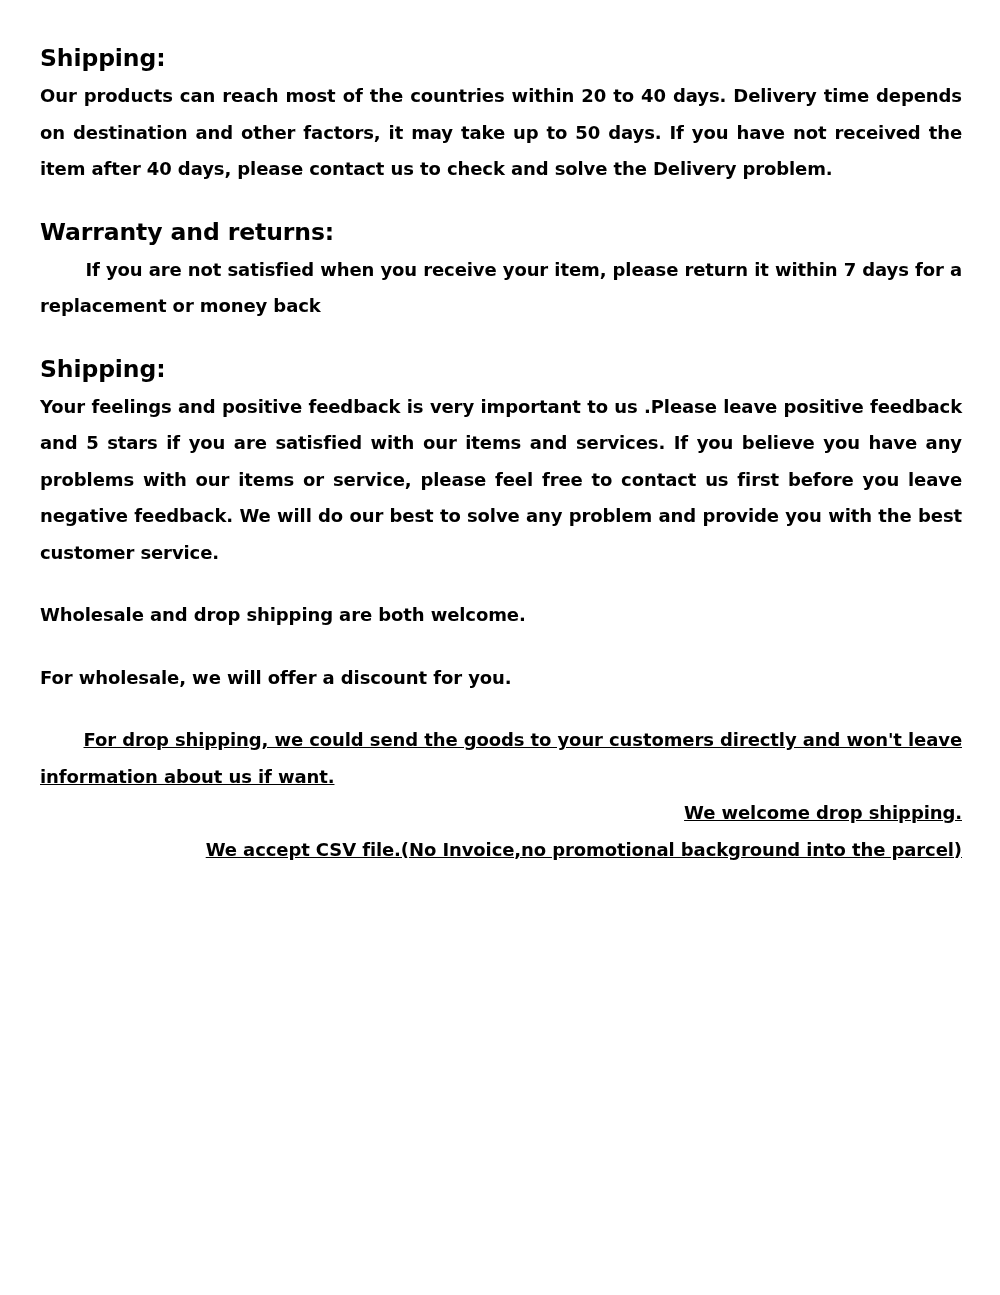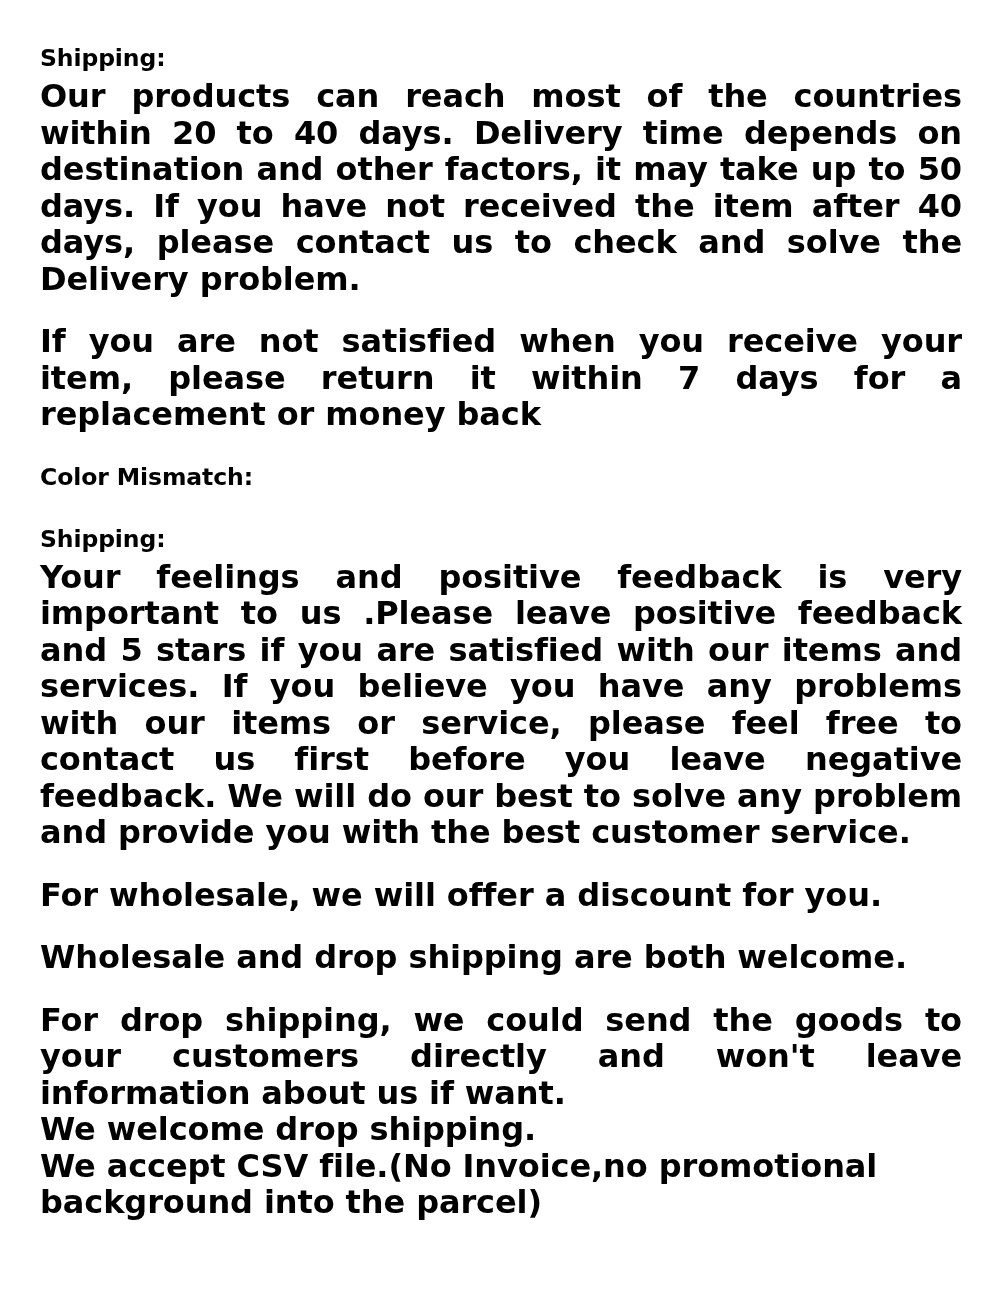--- a/index.html
+++ b/index.html
@@ -19,75 +19,77 @@
     width: 1000px;
     height: 991px;
     padding: 40px 38px 0 40px;
     background: #ffffff;
   }
   .section {
     margin: 0 0 26px 0;
   }
   .section:last-child {
     margin-bottom: 12px;
+    text-decoration: underline;
   }
   .heading {
     font-size: 23.5px;
     font-weight: 700;
     line-height: 36px;
     letter-spacing: -0.1px;
     margin: 0 0 2px 0;
   }
   .para {
-    font-size: 32px;
+    font-size: 18px;
     font-weight: 700;
     line-height: 36.5px;
     letter-spacing: -0.1px;
     margin: 0;
   }
   .justify {
     text-align: justify;
     text-align-last: left;
   }
   .left {
     text-align: left;
   }
   .tight {
     margin: 0;
+    text-align: right;
   }
 </style>
 </head>
 <body>
 
 <div class="page">
 
   <div class="section">
     <p class="heading">Shipping:</p>
     <p class="para justify">Our products can reach most of the countries within 20 to 40 days. Delivery time depends on destination and other factors, it may take up to 50 days. If you have not received the item after 40 days, please contact us to check and solve the Delivery problem.</p>
   </div>
 
   <div class="section">
+    <p class="heading">Warranty and returns:</p>
     <p class="para justify tight">If you are not satisfied when you receive your item, please return it within 7 days for a replacement or money back</p>
   </div>
 
   <div class="section">
-    <p class="heading">Color Mismatch:</p>
   </div>
 
   <div class="section">
     <p class="heading">Shipping:</p>
     <p class="para justify">Your feelings and positive feedback is very important to us .Please leave positive feedback and 5 stars if you are satisfied with our items and services. If you believe you have any problems with our items or service, please feel free to contact us first before you leave negative feedback. We will do our best to solve any problem and provide you with the best customer service.</p>
   </div>
 
   <div class="section">
-    <p class="para left">For wholesale, we will offer a discount for you.</p>
+    <p class="para left">Wholesale and drop shipping are both welcome.</p>
   </div>
 
   <div class="section">
-    <p class="para left">Wholesale and drop shipping are both welcome.</p>
+    <p class="para left">For wholesale, we will offer a discount for you.</p>
   </div>
 
   <div class="section">
     <p class="para justify tight">For drop shipping, we could send the goods to your customers directly and won't leave information about us if want.</p>
     <p class="para left tight">We welcome drop shipping.</p>
     <p class="para left tight">We accept CSV file.(No Invoice,no promotional background into the parcel)</p>
   </div>
 
 </div>
 

